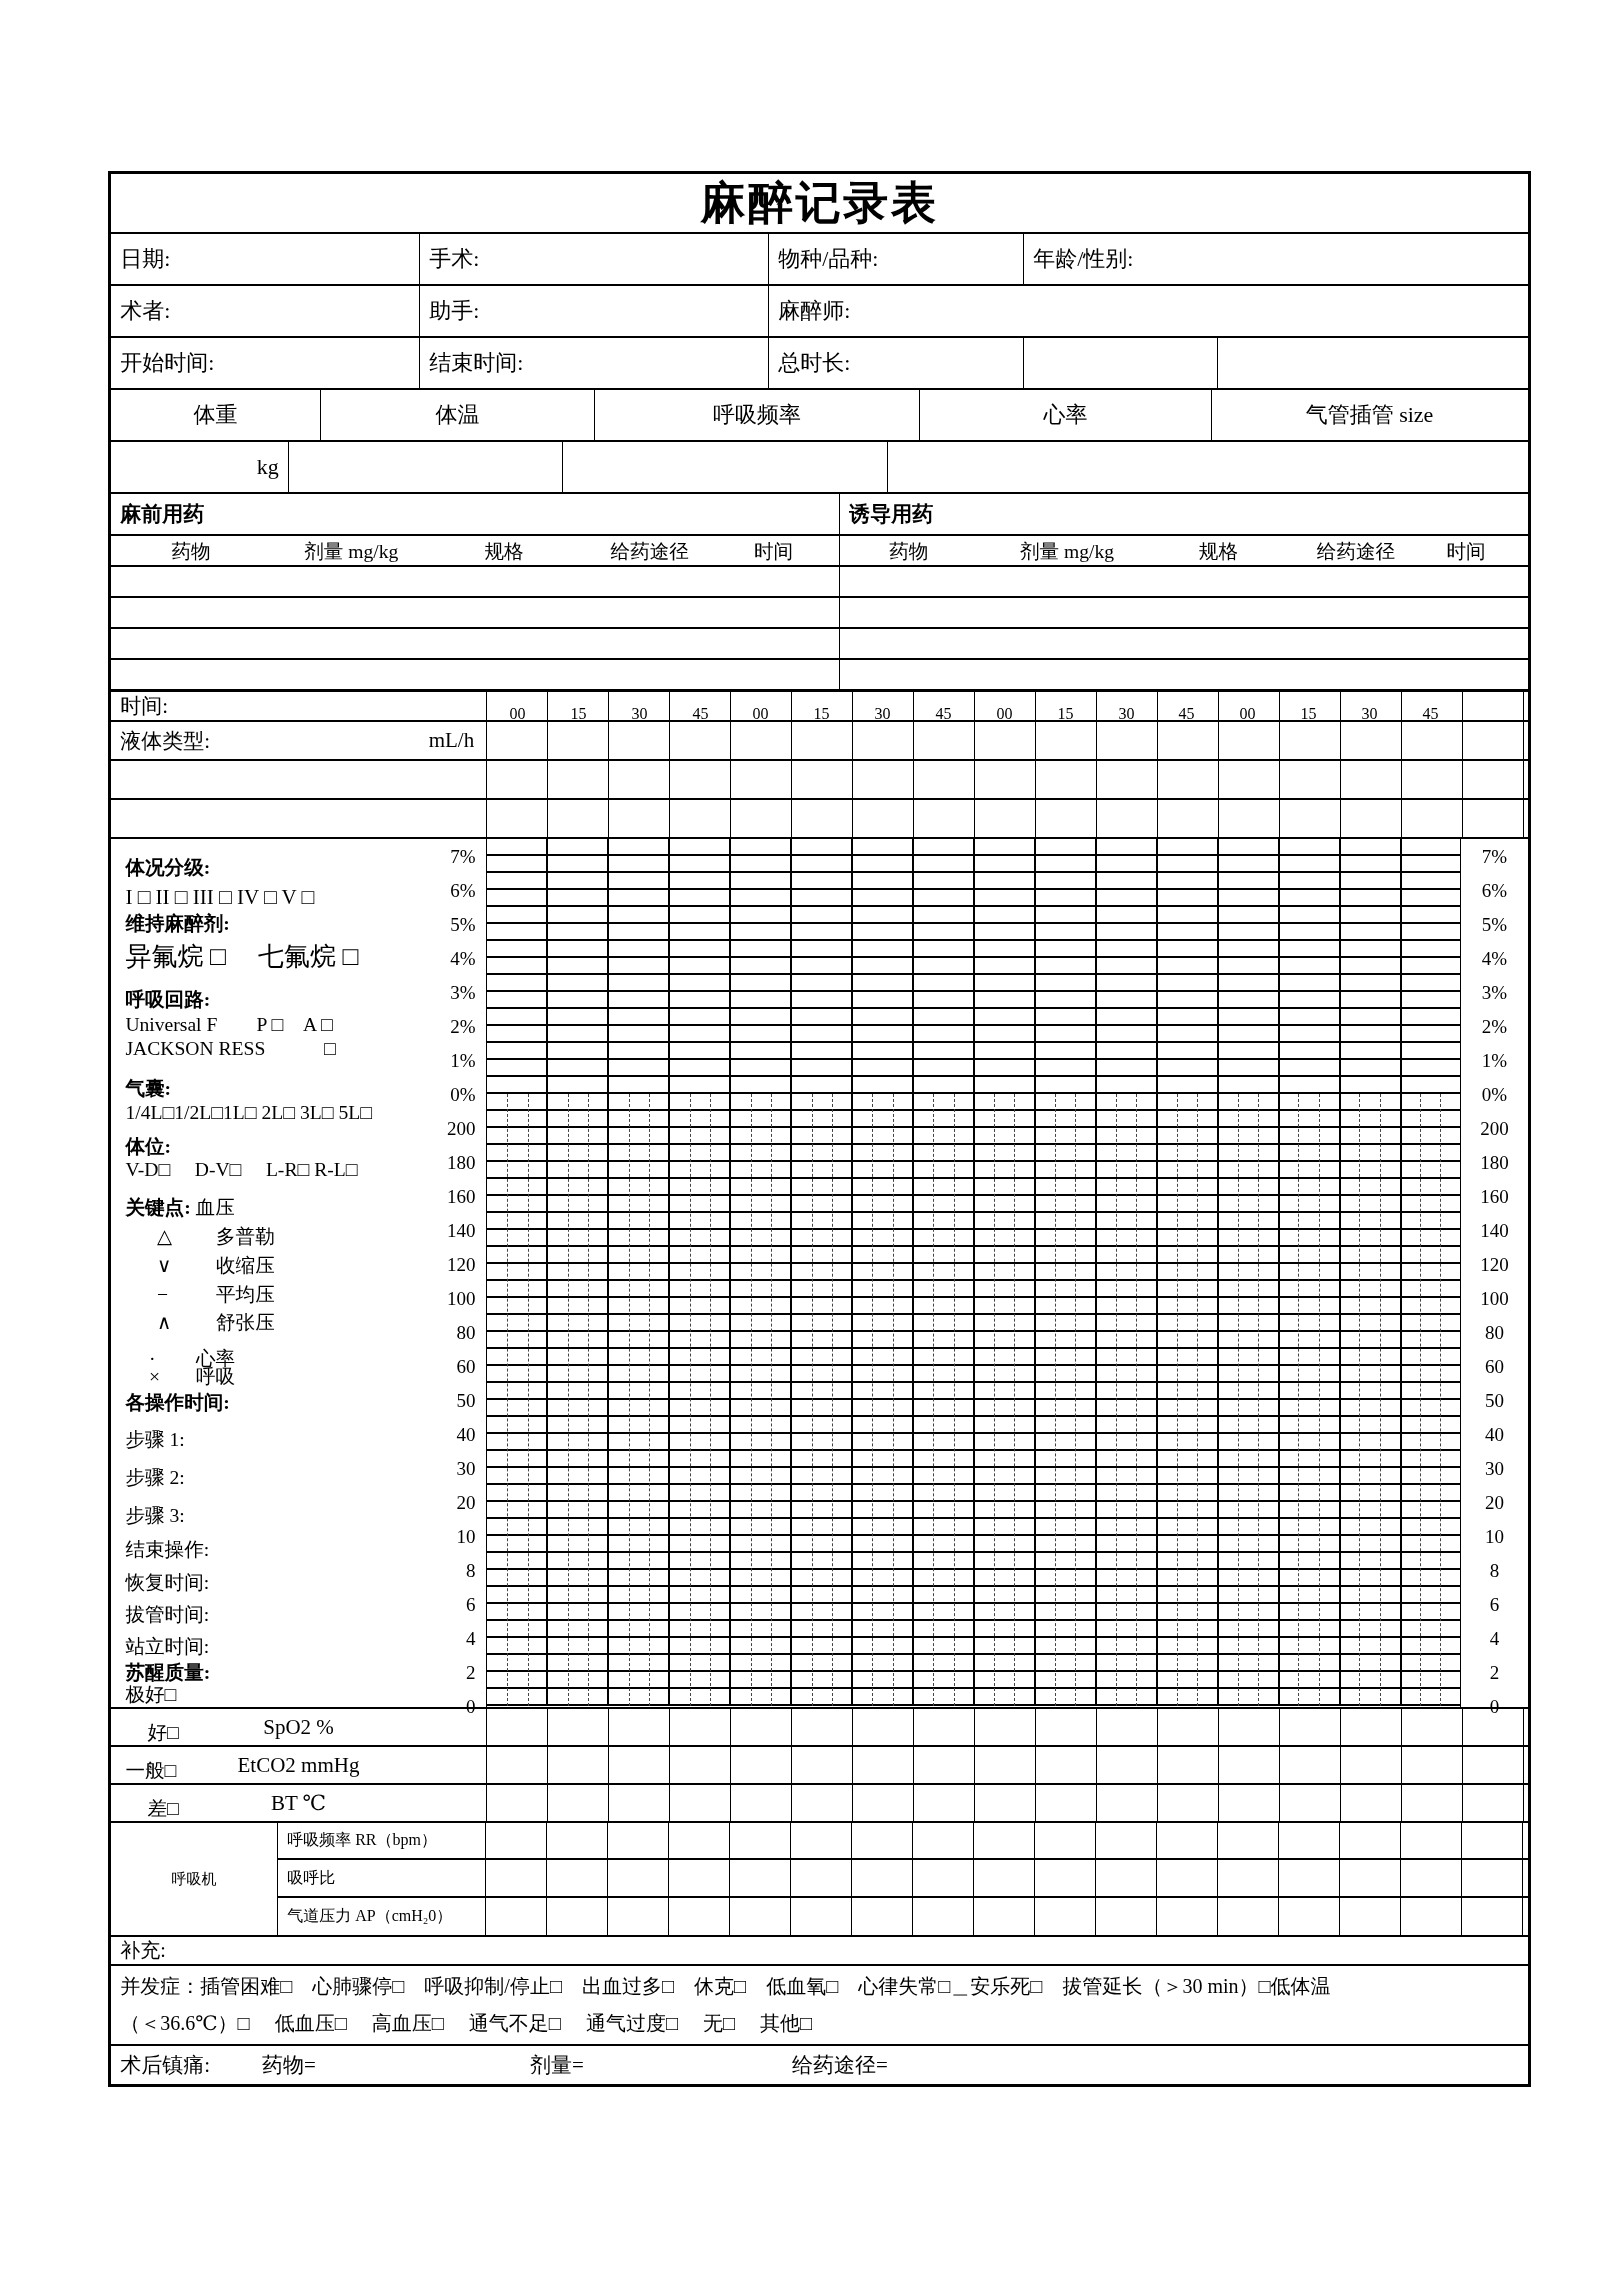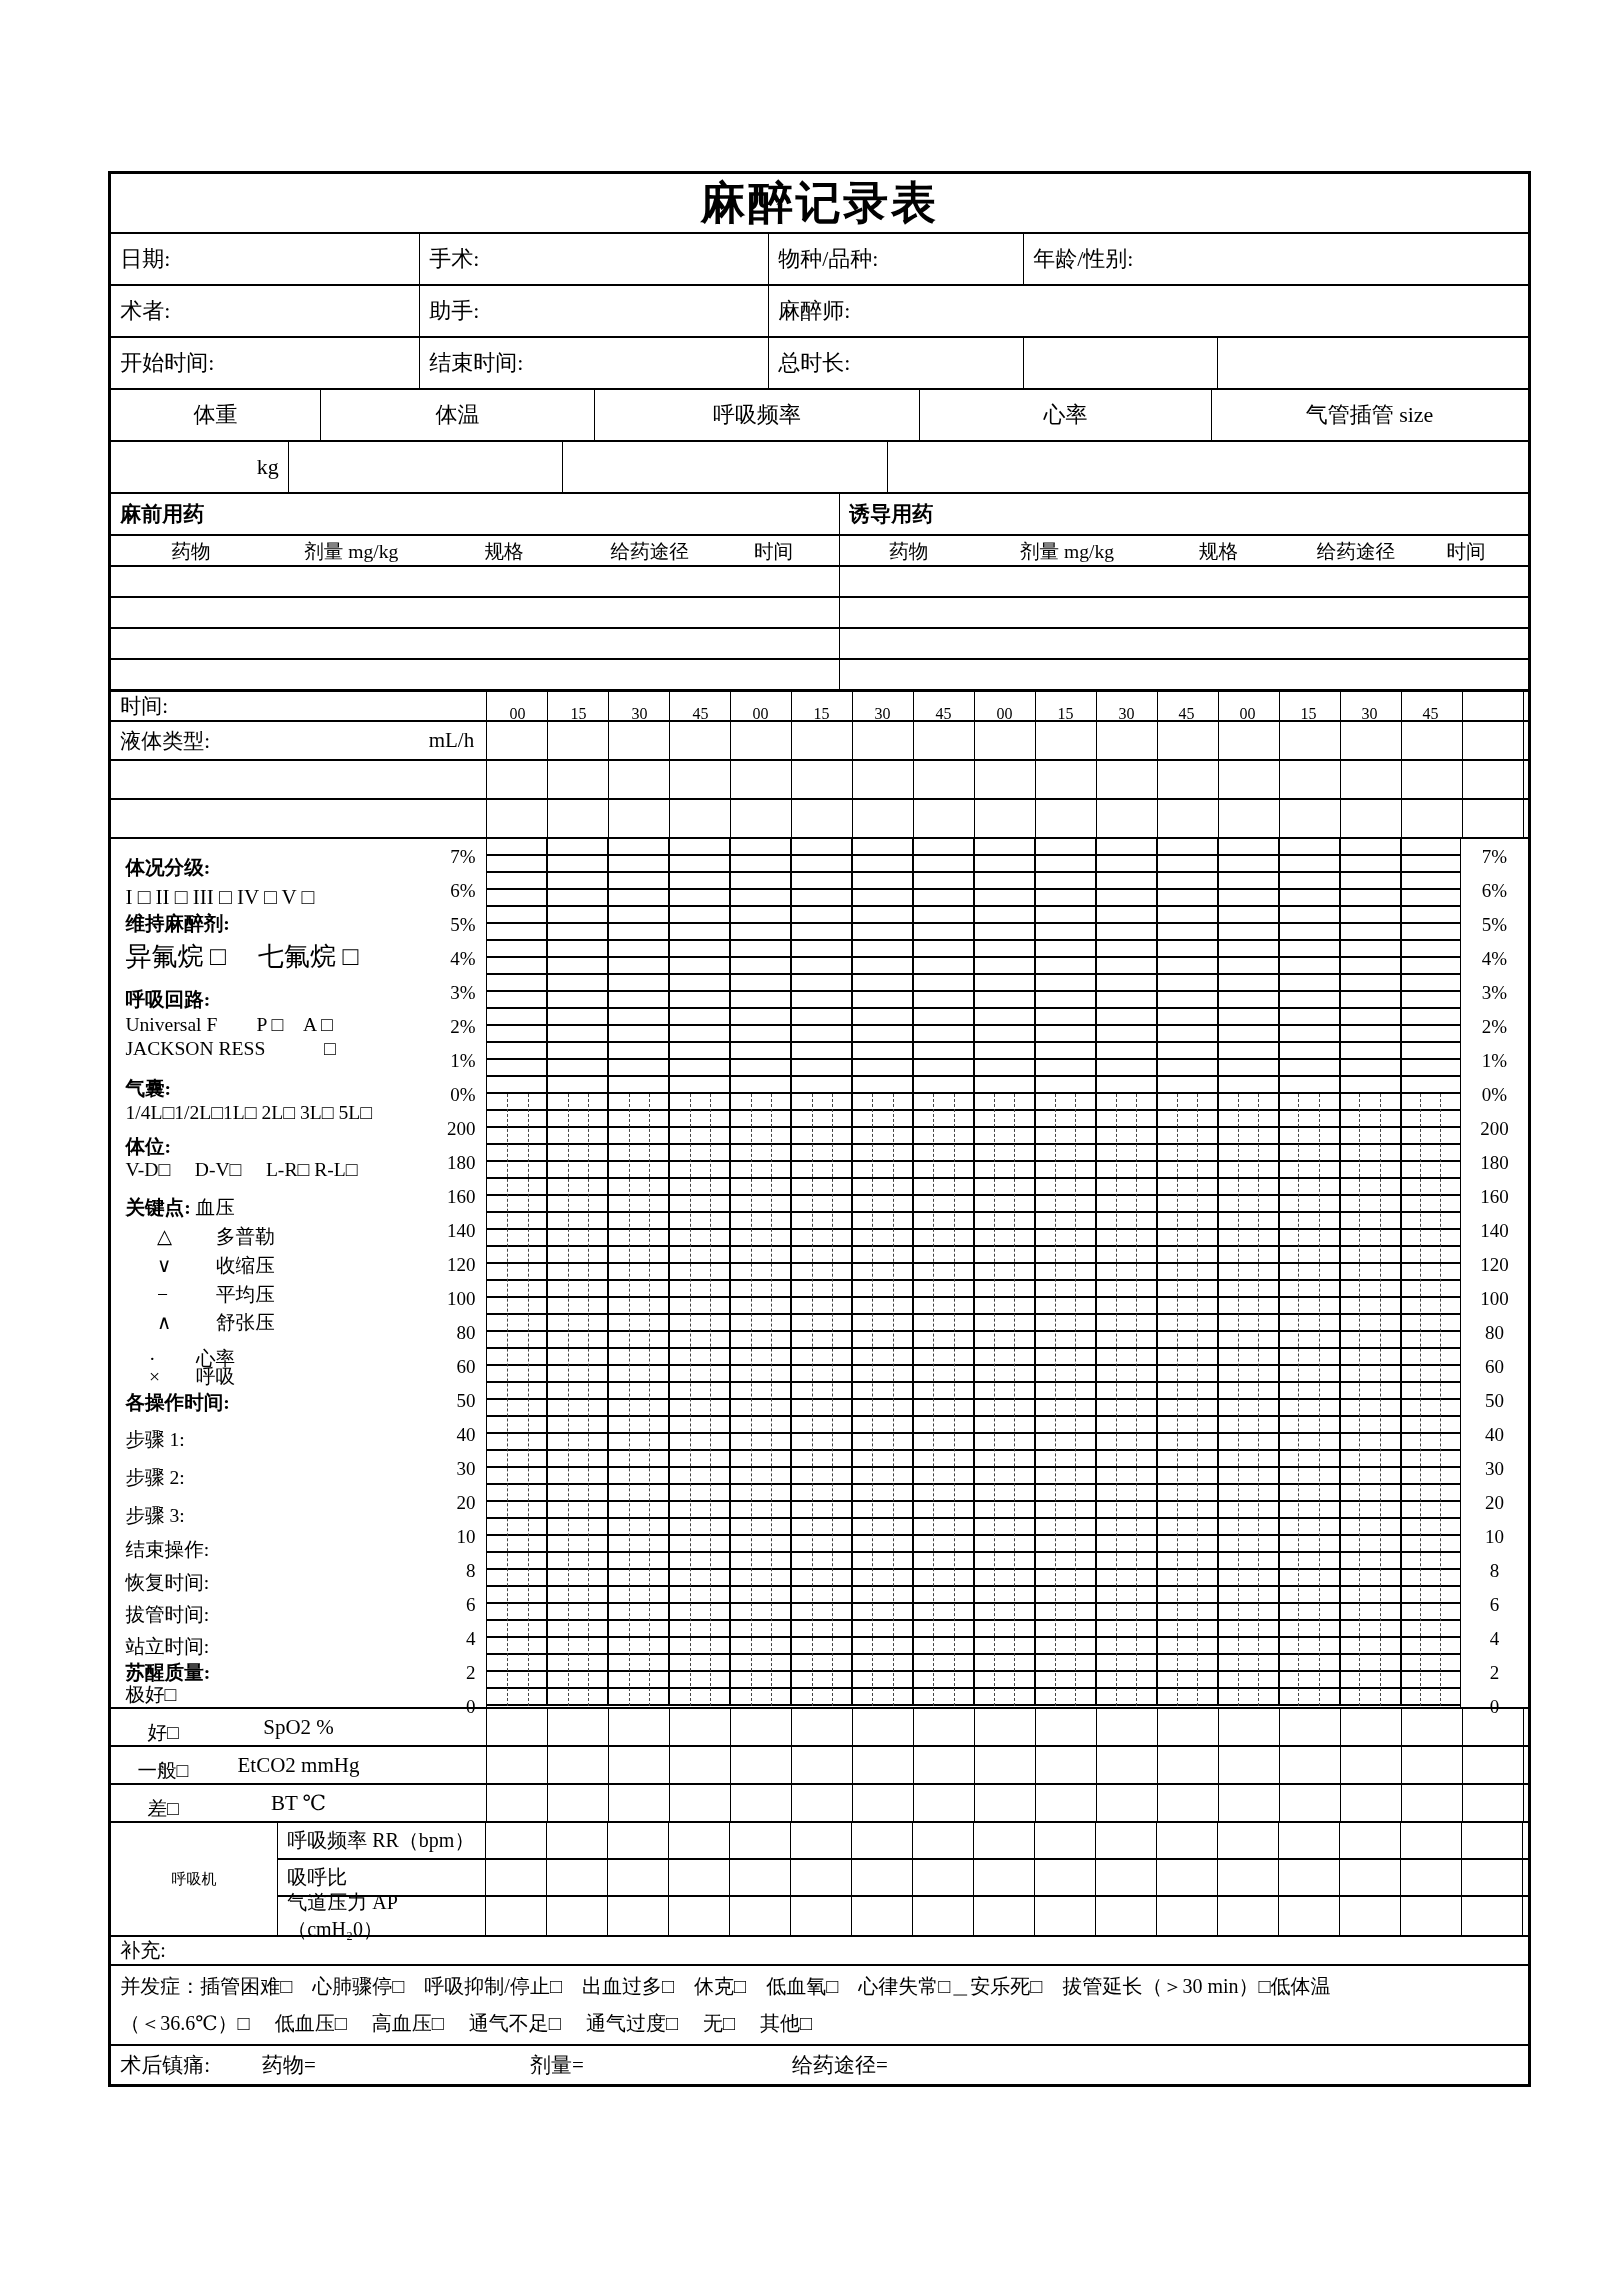--- a/index.html
+++ b/index.html
@@ -54,21 +54,21 @@
   
   .mlabel{width:376px;box-sizing:border-box;border-right:1.3px solid #000;display:flex;
           align-items:center;justify-content:center;font-size:21px;}
   .mgrid{flex:1;position:relative;}
   .vcell{width:167px;box-sizing:border-box;border-right:1.3px solid #000;display:flex;
          align-items:center;justify-content:center;font-size:15px;}
   .vrows{flex:1;display:flex;flex-direction:column;}
   .vrow{display:flex;height:38px;border-bottom:2px solid #000;box-sizing:border-box;}
   .vrow:last-child{border-bottom:none;}
   .vlabel{width:208px;box-sizing:border-box;border-right:1.3px solid #000;display:flex;
-          align-items:center;padding-left:9.2px;font-size:20px;}
+          align-items:center;padding-left:9.2px;font-size:16px;}
   .textrow{font-size:20px;align-items:center;}
   .comp{display:block;padding:3.9px 9.2px;font-size:20px;line-height:33px;}
   .postop{position:relative;font-size:21px;}
   .postop span{position:absolute;top:50%;transform:translateY(-50%);white-space:nowrap;}
 </style>
 </head>
 <body>
 
 <div class="page">
   <div class="form">
@@ -220,21 +220,21 @@
         <div class="sb" style="top:627px">步骤 2:</div>
         <div class="sb" style="top:665px">步骤 3:</div>
         <div class="sb" style="top:699px">结束操作:</div>
         <div class="sb" style="top:732px">恢复时间:</div>
         <div class="sb" style="top:764px">拔管时间:</div>
         <div class="sb" style="top:796px">站立时间:</div>
         <div class="sb bold" style="top:822px">苏醒质量:</div>
         <div class="sb" style="top:844px">
           <div style="position:absolute;top:0;left:0;width:262px">极好□</div>
         <div style="position: absolute; top: 38px; left: 22px; white-space: nowrap;">好□</div>
-            <div style="position: absolute; top: 76px; left: 12px; white-space: nowrap;">一般□</div>
+            <div style="position: absolute; top: 76px; left: 0px; white-space: nowrap;">一般□</div>
             <div style="position: absolute; top: 114px; left: 22px; white-space: nowrap;">差□</div>
           </div>
 
         <div class="axis-left-wrap" id="axis-left">
             <div class="axlab axL" style="top: 8.5px;">7%</div>
             <div class="axlab axL" style="top: 43px;">6%</div>
             <div class="axlab axL" style="top: 77px;">5%</div>
             <div class="axlab axL" style="top: 111px;">4%</div>
             <div class="axlab axL" style="top: 145px;">3%</div>
             <div class="axlab axL" style="top: 179px;">2%</div>

